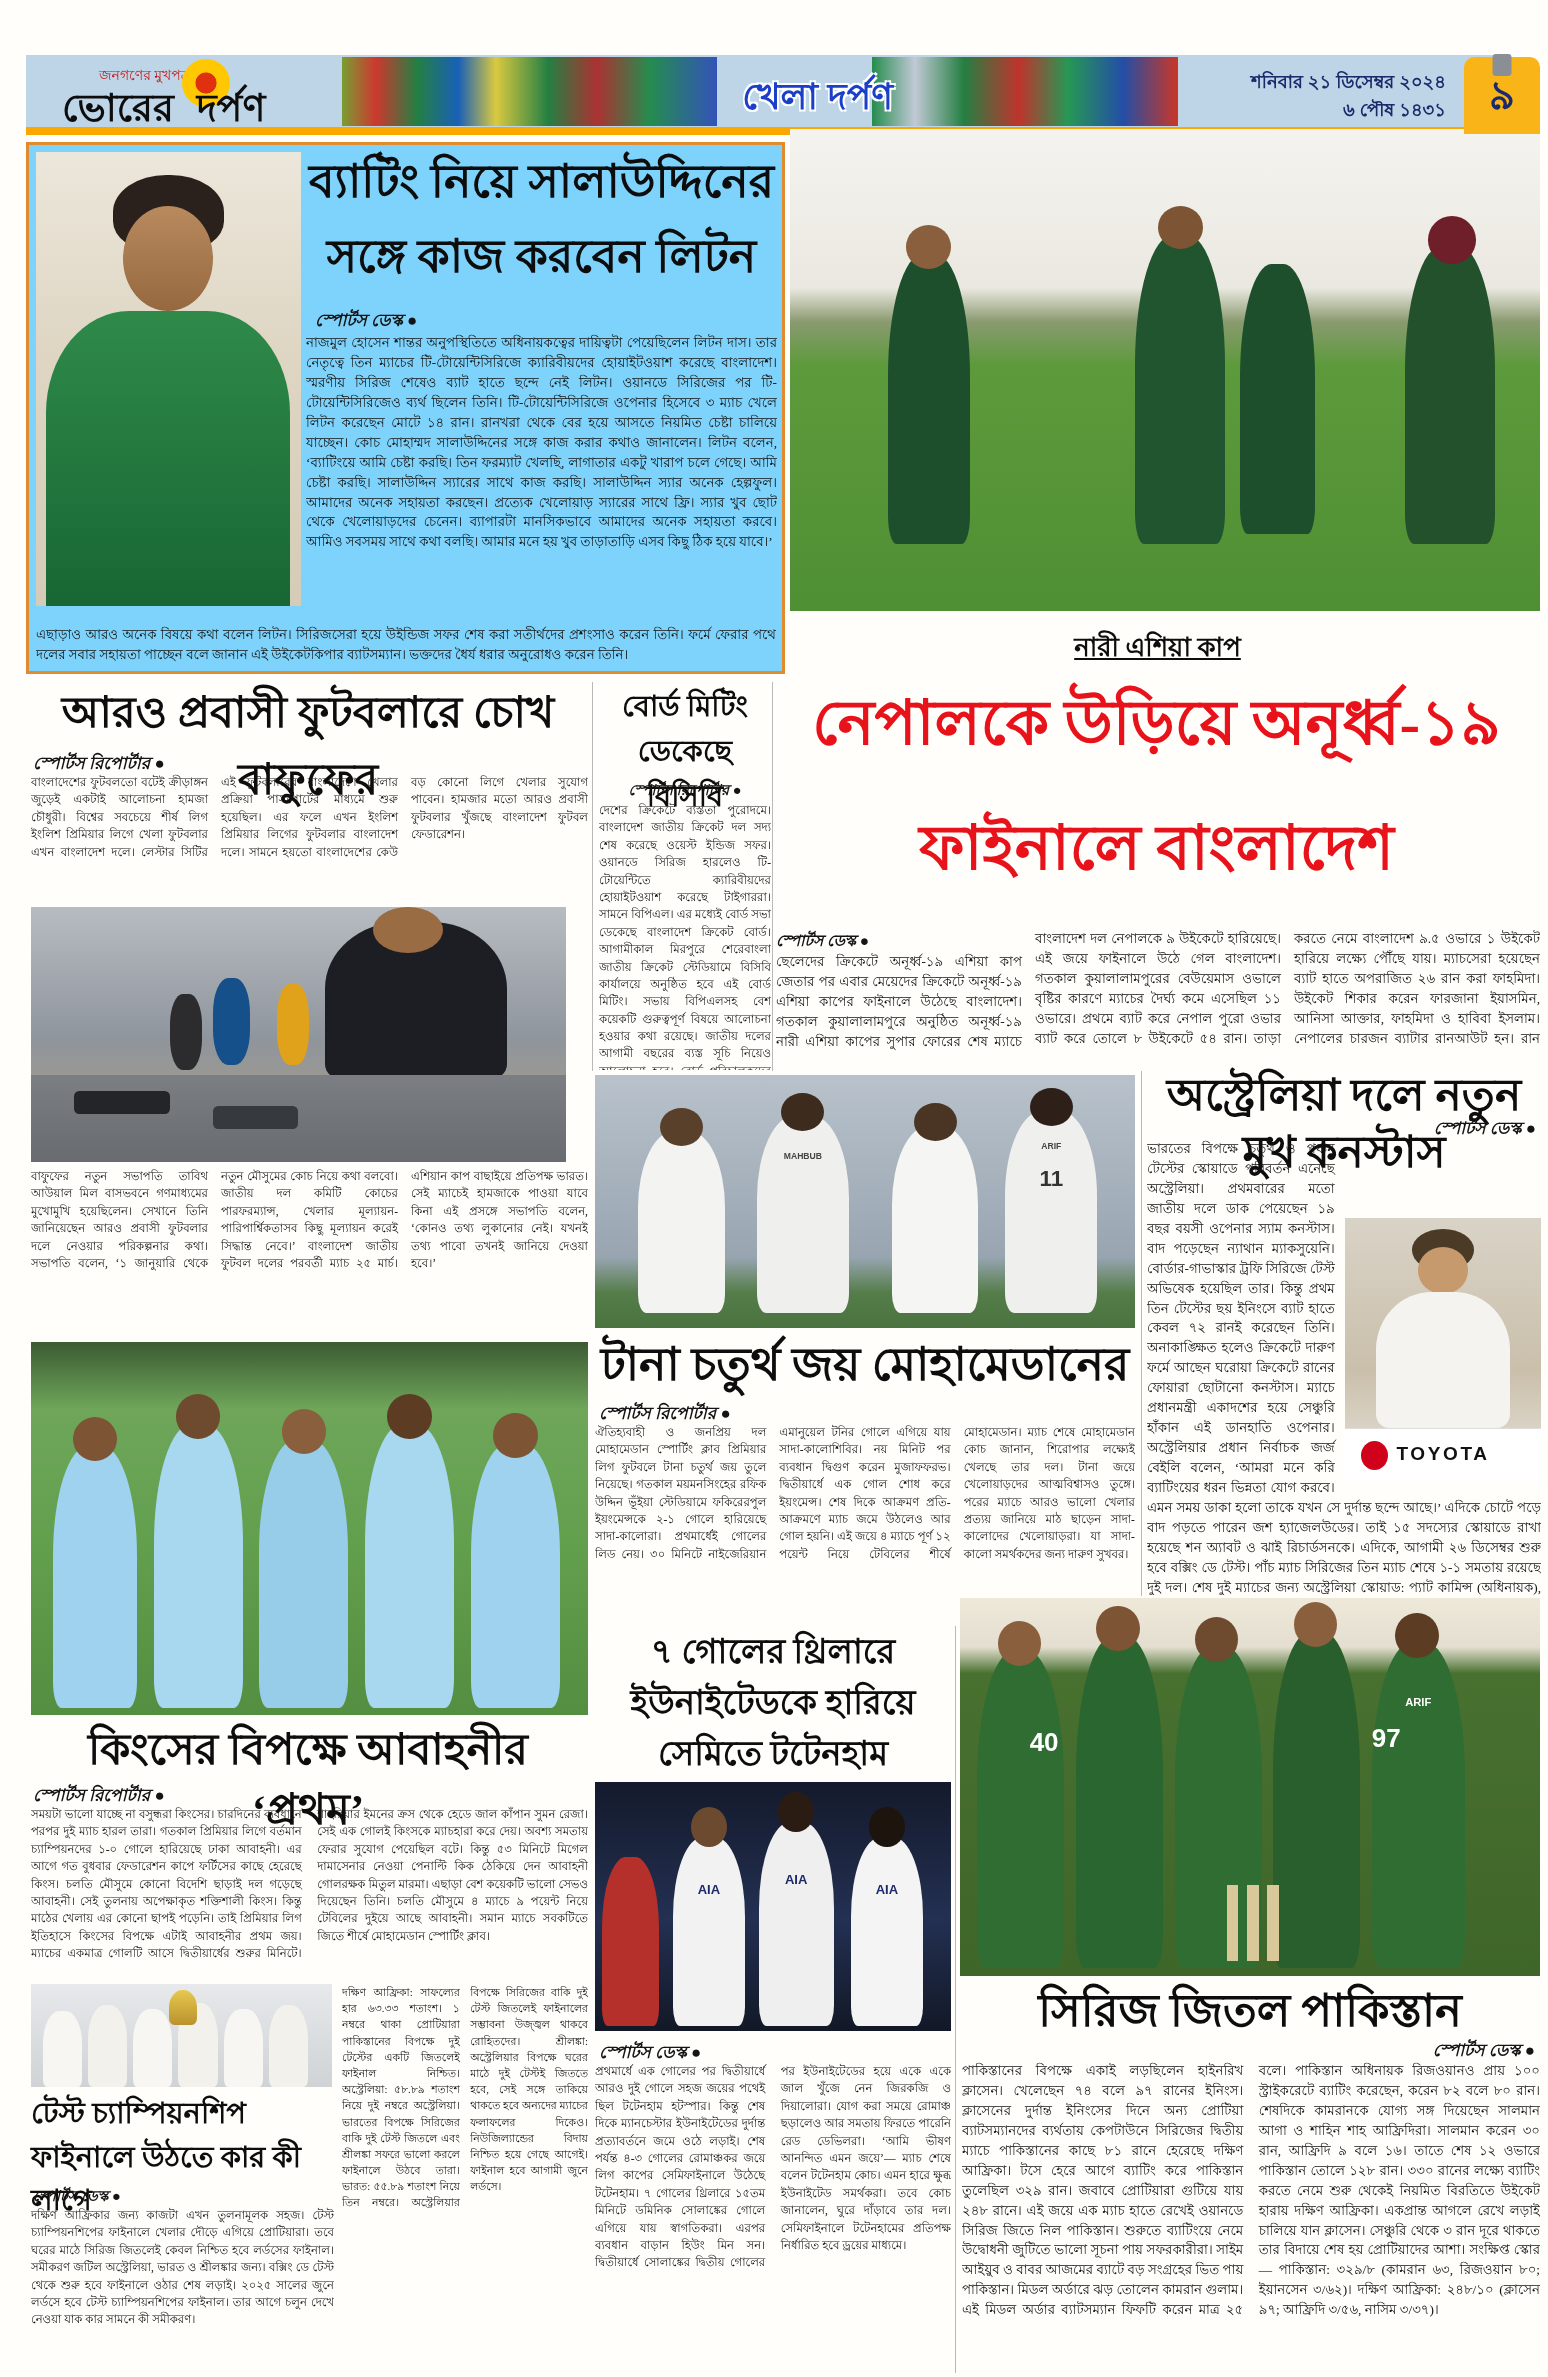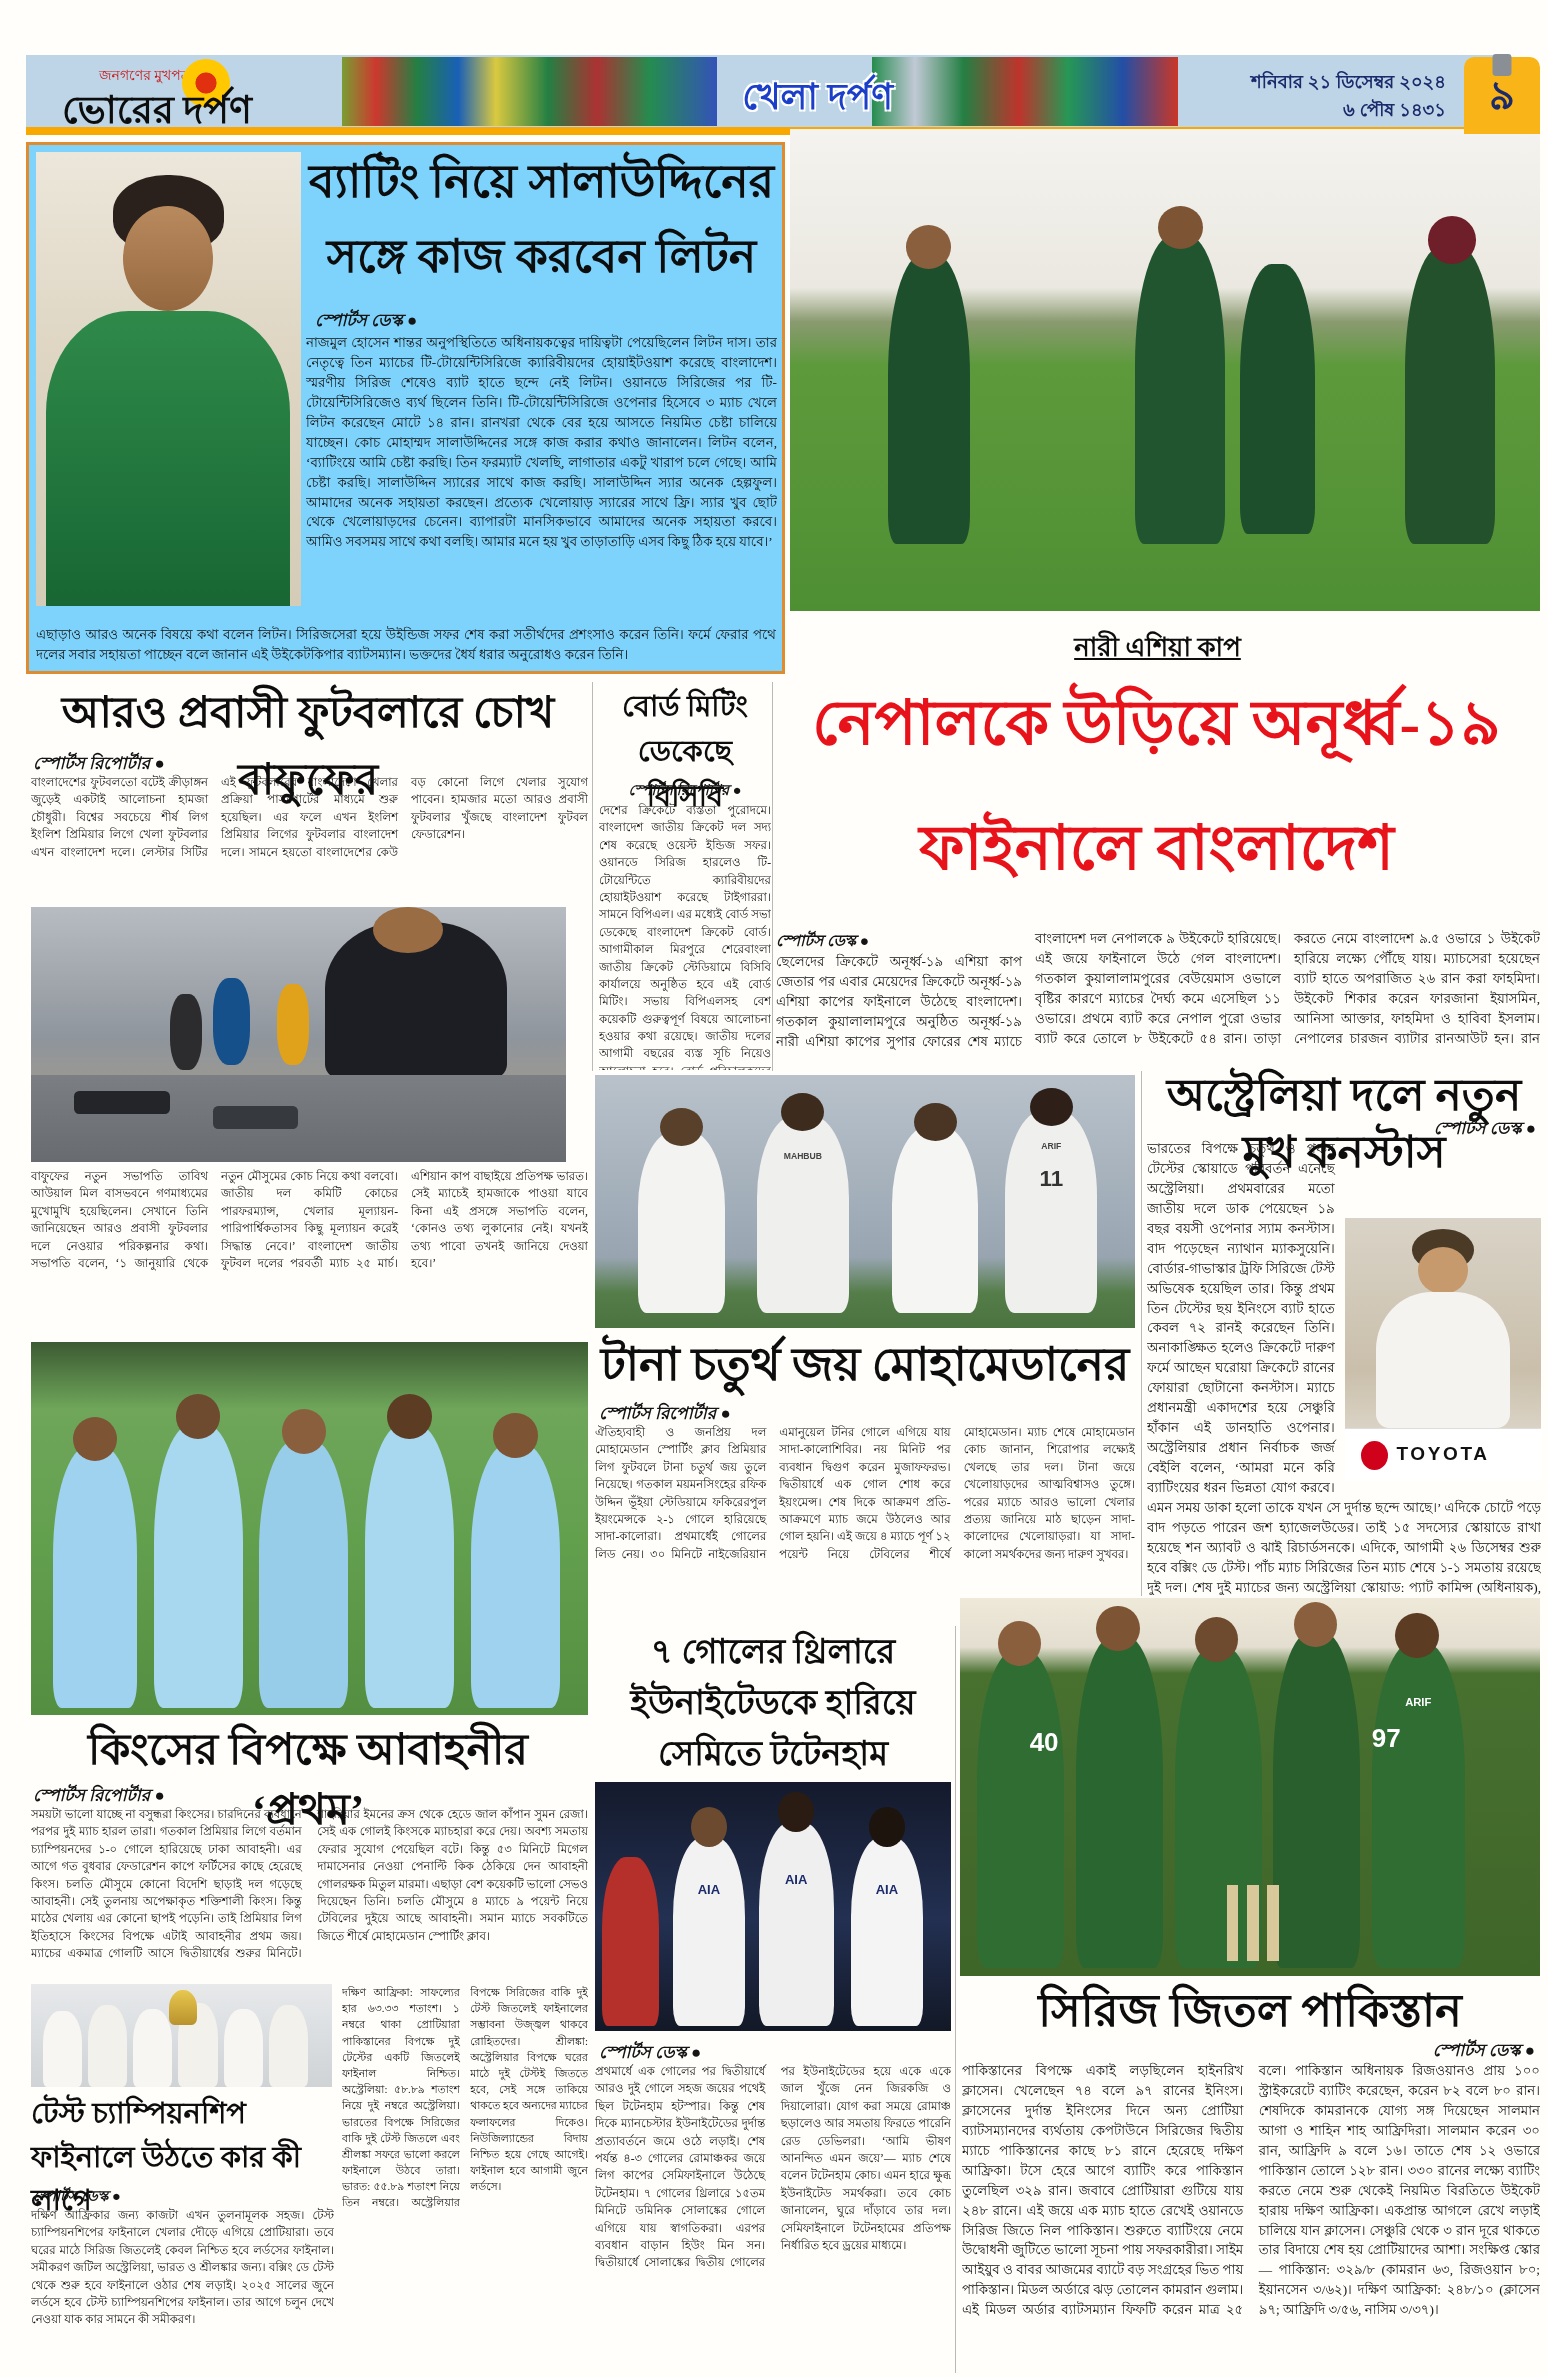--- a/index.html
+++ b/index.html
@@ -1,21 +1,21 @@
 <!DOCTYPE html>
 <html style="font-size:13.8px"><head>
 <meta charset="utf-8">
 <style>
   html,body{margin:0;padding:0;background:#ffffff;}
   .page{position:relative;width:1548px;height:2377px;background:#fffefb;overflow:hidden;
         font-family:"Liberation Serif", serif;color:#111;}
   .abs{position:absolute;}
   .hstrip{background:#bdd5e7;}
   .rule{background:#f8a800;}
-  .masthead-title{font-family:Liberation Serif, serif;font-weight:800;font-size:38px;color:#0d0d0d;line-height:1.2;position:relative;z-index:2;}
+  .masthead-title{font-family:Liberation Mono, monospace;font-weight:800;font-size:38px;color:#0d0d0d;line-height:1.2;position:relative;z-index:2;}
   .masthead-tag{font-size:14px;color:#c81414;font-weight:normal;display:block;margin-left:37px;}
   .sun{position:absolute;border-radius:50%;background:radial-gradient(circle,#e03010 0 30%,#ffc800 32% 72%,rgba(255,200,0,0) 74%);z-index:1;}
   .sec-logo{font-family:"Liberation Sans",sans-serif;font-weight:800;color:#1b3fc9;font-size:36px;white-space:nowrap;
             text-shadow:-1.7px -1.7px 0 #fff,1.7px -1.7px 0 #fff,-1.7px 1.7px 0 #fff,1.7px 1.7px 0 #fff;z-index:3;text-align:right;}
   .date-blk{color:#1b2a6b;font-weight:bold;font-size:18px;text-align:right;line-height:1.55;font-family:"Liberation Sans",sans-serif;}
   .page-tab{background:#f9b517;border-radius:10.3px 10.3px 0 0;text-align:center;z-index:4;}
   .page-num{color:#1b2a6b;font-size:40px;font-weight:800;line-height:76px;font-family:"Liberation Sans",sans-serif;}
   .bookmark{position:absolute;left:50%;top:-3.4px;transform:translateX(-50%);width:19px;height:22.4px;background:#8a8f96;border-radius:3.4px;}
   .collage{filter:saturate(1.1);}
   .hl{font-weight:800;color:#0d0d0d;}

